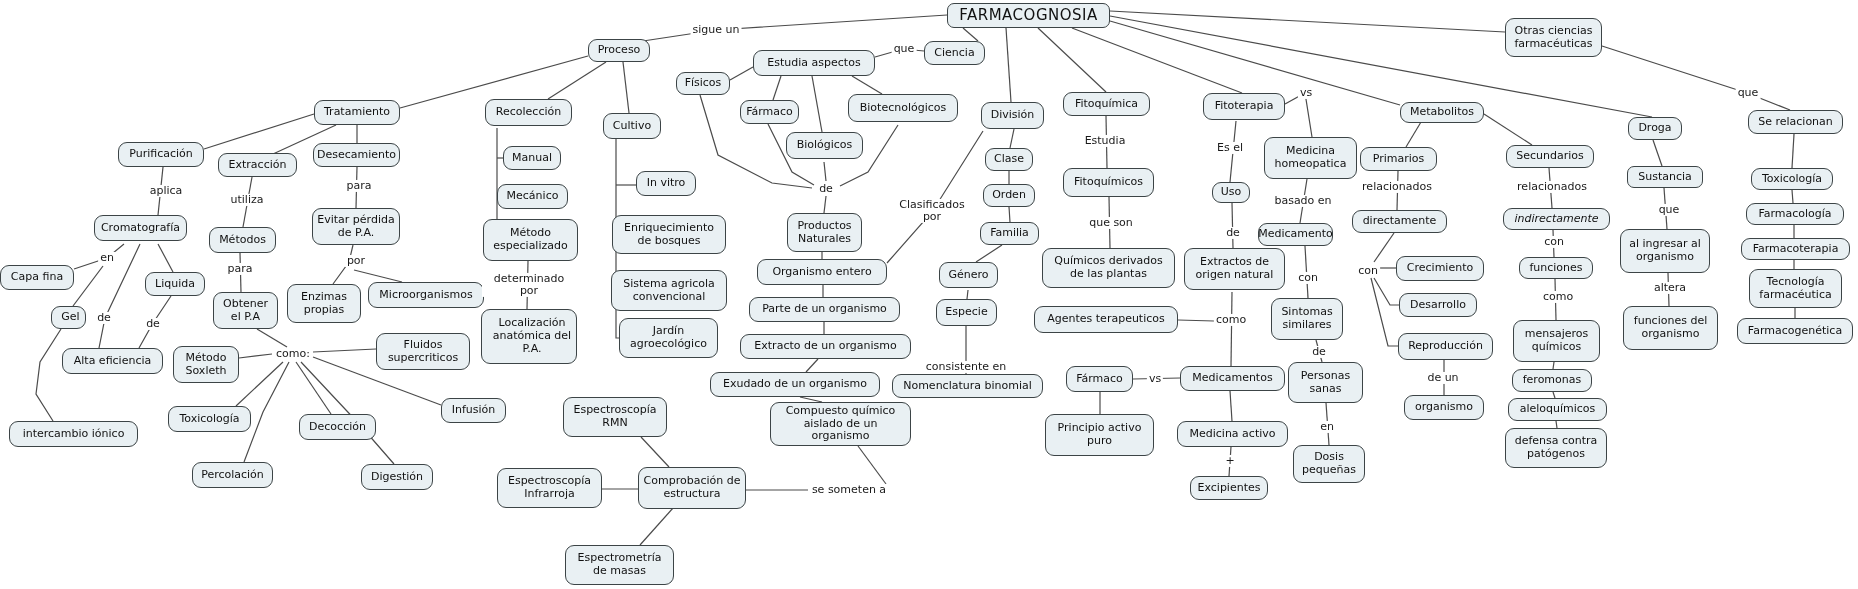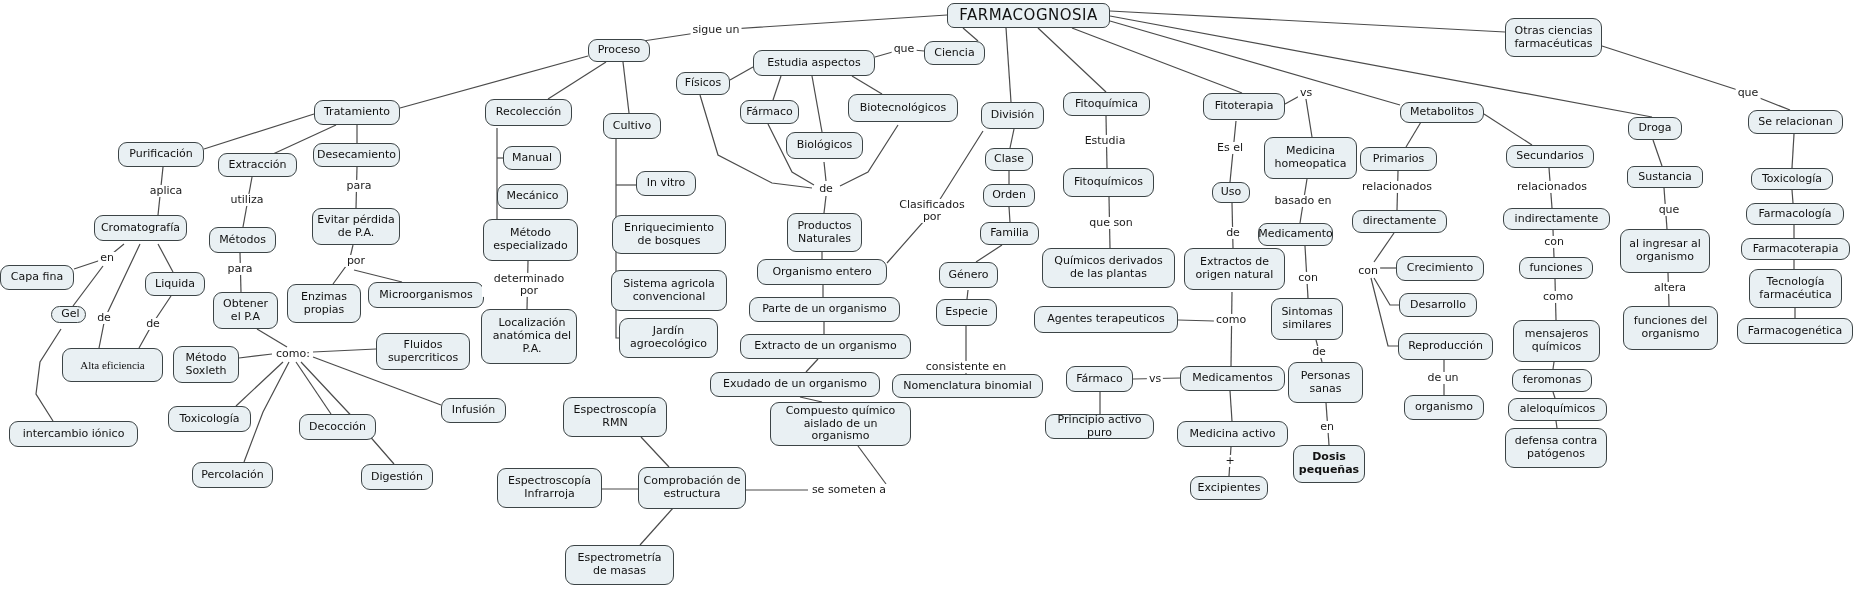--- a/index.html
+++ b/index.html
@@ -143,22 +143,22 @@
     <div class="node" style="left: 740px; top: 100px; width: 59px; height: 24px;">Fármaco</div>
     <div class="node" style="left: 848px; top: 94px; width: 110px; height: 28px;">Biotecnológicos</div>
     <div class="node" style="left: 786px; top: 132px; width: 77px; height: 27px;">Biológicos</div>
     <div class="node" style="left: 314px; top: 100px; width: 86px; height: 25px;">Tratamiento</div>
     <div class="node" style="left: 118px; top: 142px; width: 86px; height: 25px;">Purificación</div>
     <div class="node" style="left: 218px; top: 153px; width: 79px; height: 24px;">Extracción</div>
     <div class="node" style="left: 313px; top: 143px; width: 87px; height: 24px;">Desecamiento</div>
     <div class="node" style="left: 94px; top: 215px; width: 93px; height: 26px;">Cromatografía</div>
     <div class="node" style="left: 0px; top: 265px; width: 74px; height: 25px;">Capa fina</div>
     <div class="node" style="left: 145px; top: 272px; width: 60px; height: 24px;">Liquida</div>
-    <div class="node" style="left: 51px; top: 306px; width: 35px; height: 17px; padding-left: 8px;">Gel</div>
-    <div class="node" style="left: 62px; top: 348px; width: 101px; height: 34px; font-family: Liberation Serif, serif;">Alta eficiencia</div>
+    <div class="node" style="left: 51px; top: 306px; width: 35px; height: 23px; padding-left: 8px;">Gel</div>
+    <div class="node" style="left: 62px; top: 348px; width: 101px; height: 26px;">Alta eficiencia</div>
     <div class="node" style="left: 9px; top: 421px; width: 129px; height: 26px;">intercambio iónico</div>
     <div class="node" style="left: 209px; top: 227px; width: 67px; height: 26px;">Métodos</div>
     <div class="node" style="left: 213px; top: 292px; width: 65px; height: 37px;">Obtener el P.A</div>
     <div class="node" style="left: 173px; top: 346px; width: 66px; height: 37px;">Método Soxleth</div>
     <div class="node" style="left: 168px; top: 406px; width: 83px; height: 26px;">Toxicología</div>
     <div class="node" style="left: 192px; top: 462px; width: 81px; height: 26px;">Percolación</div>
     <div class="node" style="left: 299px; top: 414px; width: 77px; height: 26px;">Decocción</div>
     <div class="node" style="left: 361px; top: 464px; width: 72px; height: 26px;">Digestión</div>
     <div class="node" style="left: 441px; top: 398px; width: 65px; height: 25px;">Infusión</div>
     <div class="node" style="left: 376px; top: 333px; width: 94px; height: 37px;">Fluidos supercriticos</div>
@@ -190,41 +190,41 @@
     <div class="node" style="left: 985px; top: 148px; width: 48px; height: 23px;">Clase</div>
     <div class="node" style="left: 983px; top: 184px; width: 52px; height: 23px;">Orden</div>
     <div class="node" style="left: 980px; top: 222px; width: 59px; height: 23px;">Familia</div>
     <div class="node" style="left: 939px; top: 262px; width: 59px; height: 26px;">Género</div>
     <div class="node" style="left: 936px; top: 299px; width: 61px; height: 27px;">Especie</div>
     <div class="node" style="left: 1063px; top: 92px; width: 87px; height: 24px;">Fitoquímica</div>
     <div class="node" style="left: 1063px; top: 168px; width: 91px; height: 29px;">Fitoquímicos</div>
     <div class="node" style="left: 1042px; top: 248px; width: 133px; height: 40px;">Químicos derivados de las plantas</div>
     <div class="node" style="left: 1034px; top: 306px; width: 144px; height: 27px;">Agentes terapeuticos</div>
     <div class="node" style="left: 1066px; top: 366px; width: 67px; height: 26px;">Fármaco</div>
-    <div class="node" style="left: 1045px; top: 414px; width: 109px; height: 25px;">Principio activo puro</div>
+    <div class="node" style="left: 1045px; top: 414px; width: 109px; height: 42px;">Principio activo puro</div>
     <div class="node" style="left: 1180px; top: 366px; width: 105px; height: 25px;">Medicamentos</div>
     <div class="node" style="left: 1177px; top: 421px; width: 111px; height: 26px;">Medicina activo</div>
     <div class="node" style="left: 1190px; top: 476px; width: 78px; height: 24px;">Excipientes</div>
     <div class="node" style="left: 1203px; top: 93px; width: 82px; height: 27px;">Fitoterapia</div>
     <div class="node" style="left: 1212px; top: 182px; width: 38px; height: 21px;">Uso</div>
     <div class="node" style="left: 1184px; top: 248px; width: 101px; height: 42px;">Extractos de origen natural</div>
     <div class="node" style="left: 1264px; top: 137px; width: 93px; height: 42px;">Medicina homeopatica</div>
     <div class="node" style="left: 1258px; top: 223px; width: 75px; height: 23px;">Medicamento</div>
     <div class="node" style="left: 1271px; top: 298px; width: 72px; height: 42px;">Sintomas similares</div>
     <div class="node" style="left: 1288px; top: 362px; width: 75px; height: 41px;">Personas sanas</div>
-    <div class="node" style="left: 1293px; top: 445px; width: 72px; height: 38px; font-weight: bold;">Dosis pequeñas</div>
+    <div class="node" style="left: 1293px; top: 445px; width: 72px; height: 38px;">Dosis pequeñas</div>
     <div class="node" style="left: 1400px; top: 102px; width: 84px; height: 21px;">Metabolitos</div>
     <div class="node" style="left: 1360px; top: 147px; width: 77px; height: 24px;">Primarios</div>
     <div class="node" style="left: 1352px; top: 210px; width: 95px; height: 23px;">directamente</div>
     <div class="node" style="left: 1396px; top: 256px; width: 88px; height: 25px;">Crecimiento</div>
     <div class="node" style="left: 1399px; top: 293px; width: 78px; height: 24px;">Desarrollo</div>
     <div class="node" style="left: 1398px; top: 333px; width: 95px; height: 27px;">Reproducción</div>
     <div class="node" style="left: 1404px; top: 395px; width: 80px; height: 25px;">organismo</div>
     <div class="node" style="left: 1506px; top: 145px; width: 88px; height: 23px;">Secundarios</div>
-    <div class="node" style="left: 1503px; top: 208px; width: 107px; height: 22px;">indirectamente</div>
+    <div class="node" style="left: 1503px; top: 208px; width: 107px; height: 22px; font-style: italic;">indirectamente</div>
     <div class="node" style="left: 1519px; top: 257px; width: 74px; height: 22px;">funciones</div>
     <div class="node" style="left: 1513px; top: 320px; width: 87px; height: 42px;">mensajeros químicos</div>
     <div class="node" style="left: 1512px; top: 369px; width: 80px; height: 23px;">feromonas</div>
     <div class="node" style="left: 1508px; top: 398px; width: 99px; height: 23px;">aleloquímicos</div>
     <div class="node" style="left: 1505px; top: 428px; width: 102px; height: 40px;">defensa contra patógenos</div>
     <div class="node" style="left: 1628px; top: 117px; width: 54px; height: 23px;">Droga</div>
     <div class="node" style="left: 1627px; top: 166px; width: 76px; height: 22px; border-radius: 7px;">Sustancia</div>
     <div class="node" style="left: 1620px; top: 229px; width: 90px; height: 44px;">al ingresar al organismo</div>
     <div class="node" style="left: 1623px; top: 306px; width: 95px; height: 44px;">funciones del organismo</div>
     <div class="node" style="left: 1748px; top: 110px; width: 95px; height: 24px;">Se relacionan</div>

